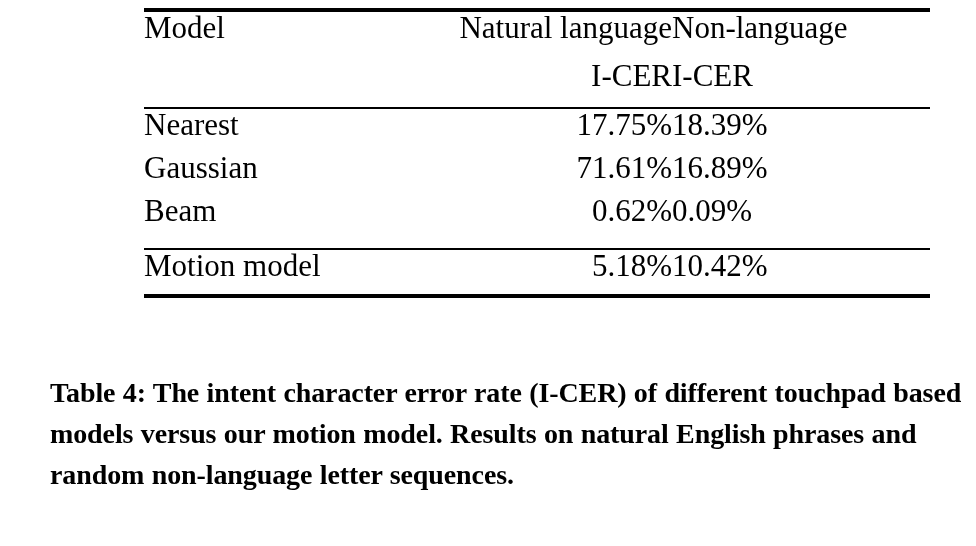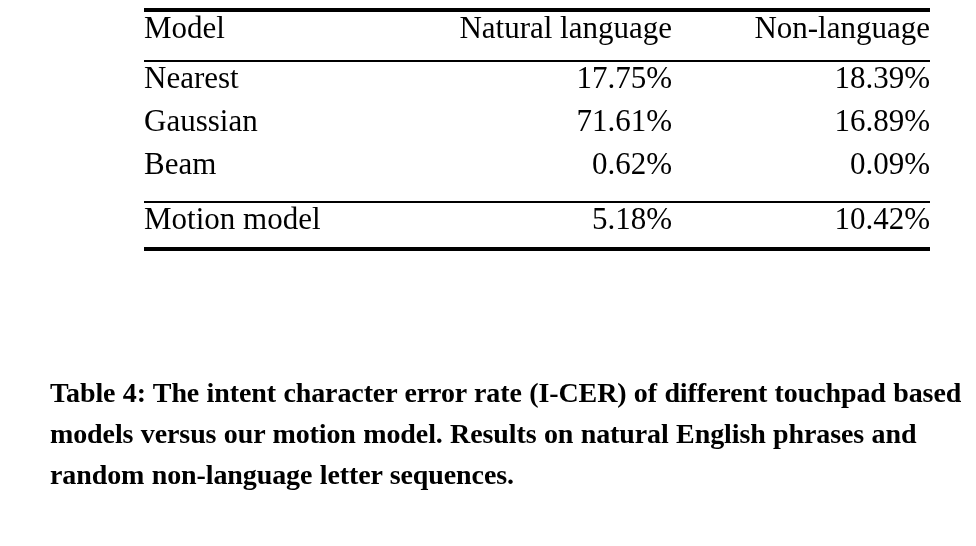--- a/index.html
+++ b/index.html
@@ -42,21 +42,21 @@
   table.data-table th {
     padding: 0;
     font-weight: normal;
     vertical-align: baseline;
     white-space: nowrap;
   }
 
   
   .col-model   { width: 252px; text-align: left;  padding-left: 18px; }
   .col-nat     { width: 276px; text-align: right; padding-right: 159px; }
-  .col-non     { width: 258px; text-align: right; padding-right: 20px; }
+  .col-non     { width: 258px; text-align: left; padding-right: 20px; }
 
   
   .rule-top td {
     border-top: 4px solid #000;
     font-size: 0;
     line-height: 0;
     height: 0;
   }
   .rule-mid td {
     border-top: 2.5px solid #000;
@@ -110,20 +110,25 @@
             <td class="col-nat"></td>
             <td class="col-non"></td>
         </tr>
 
         <tr class="head-row-1">
           <td class="col-model">Model</td>
           <td class="col-nat">Natural language</td>
           <td class="col-non">Non-language</td>
         </tr>
 
+        <tr class="head-row-2">
+          <td class="col-model"></td>
+          <td class="col-nat">I-CER</td>
+          <td class="col-non">I-CER</td>
+        </tr>
 
         <tr class="rule-mid">
           <td class="col-model"></td>
             <td class="col-nat"></td>
             <td class="col-non"></td>
         </tr>
 
         <tr class="body-row first">
           <td class="col-model">Nearest</td>
           <td class="col-nat">17.75%</td>

